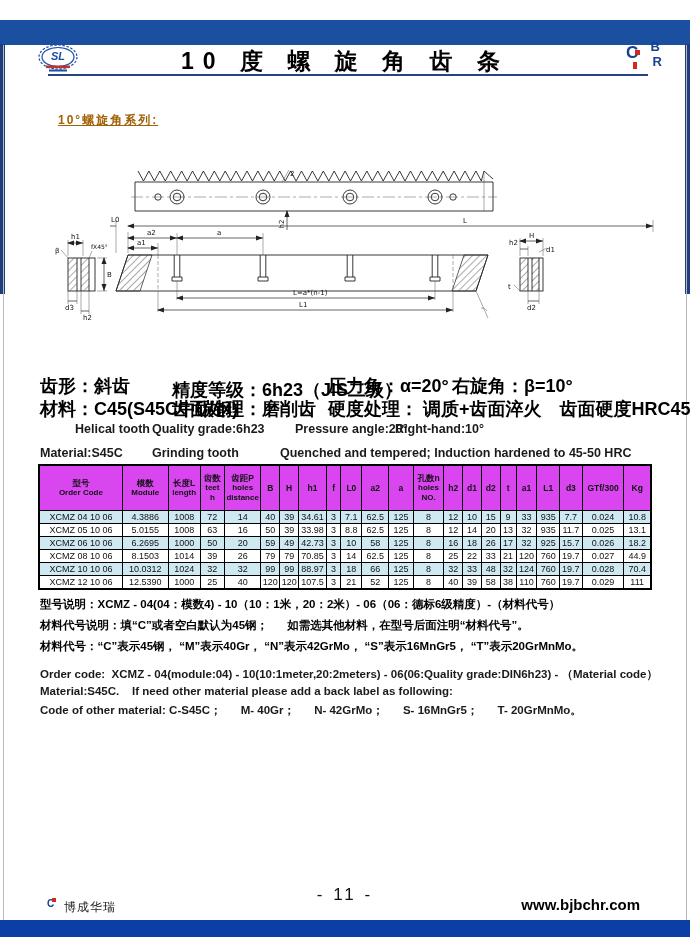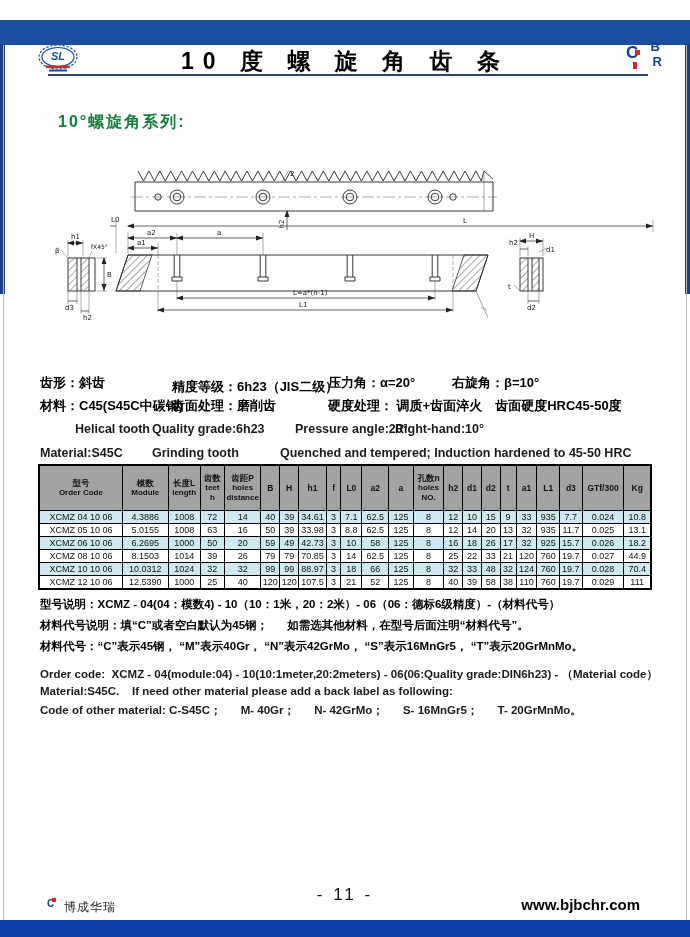--- a/index.html
+++ b/index.html
@@ -26,40 +26,40 @@
   .sl-logo{left:36px;top:44px;width:44px;height:32px;}
   .bchr-logo{right:28px;top:40px;width:38px;height:30px;}
   .bchr-logo span{position:absolute;font-weight:bold;color:#16418f;line-height:1;}
   .bchr-b{right:2px;top:0;font-size:13px;}
   .bchr-c{left:2px;top:4px;font-size:17px;}
   .bchr-r{right:0px;bottom:2px;font-size:13px;}
   .bchr-sq{position:absolute;left:11px;top:10px;width:5px;height:5px;background:#cf2b24;}
   .bchr-dot{position:absolute;left:9px;bottom:1px;width:4px;height:7px;background:#cf2b24;}
   
   .series-title{
-    left:58px;top:112px;font-size:16px;font-weight:bold;color:#15803d;letter-spacing:2px;
+    left:58px;top:112px;font-size:12px;font-weight:bold;color:#a16207;letter-spacing:2px;text-decoration:underline;
   }
   
   .drawing{left:35px;top:148px;}
   .drawing text{font-family:"DejaVu Sans",sans-serif;font-size:7px;fill:#111;}
   .drawing .dim{stroke:#222;stroke-width:0.7;fill:none;}
   .drawing .thin{stroke:#555;stroke-width:0.5;fill:none;}
   .drawing .part{stroke:#222;stroke-width:0.9;fill:none;}
   
-  .spec{white-space:nowrap;font-size:13px;}
+  .spec{white-space:nowrap;font-size:18px;}
   .spec.cn{font-weight:bold;color:#000;}
   .spec.en{font-weight:bold;color:#1a1a1a;font-size:12.5px;}
   
   .parts-table{left:38px;top:464px;width:614px;border-collapse:collapse;table-layout:fixed;}
   .parts-table th,.parts-table td{
     border:1px solid #000;text-align:center;vertical-align:middle;
     padding:0;overflow:hidden;white-space:nowrap;
   }
   .parts-table{border:2px solid #000;}
-  .parts-table th{font-size:8.5px;font-weight:bold;height:44px;background:#a3a3a3;line-height:1.25;}
+  .parts-table th{font-size:8.5px;font-weight:bold;height:44px;background:#d946ef;line-height:1.25;}
   .parts-table th .en{font-size:8px;font-weight:bold;}
   .parts-table td{font-size:9px;height:12px;}
   .parts-table tr.hl td{background:#cfe9f2;}
   
   .note{white-space:pre;font-size:11.5px;margin-top:7px;}
   .note.cn{font-weight:bold;color:#000;}
   .note.en{font-weight:bold;color:#1a1a1a;}
   
   .footer-brand{left:64px;top:899px;font-size:12px;color:#222;letter-spacing:1px;}
   .footer-logo{left:47px;top:898px;width:14px;height:14px;}

